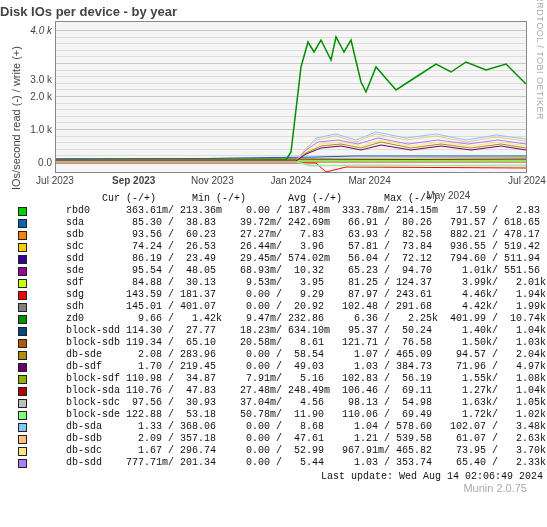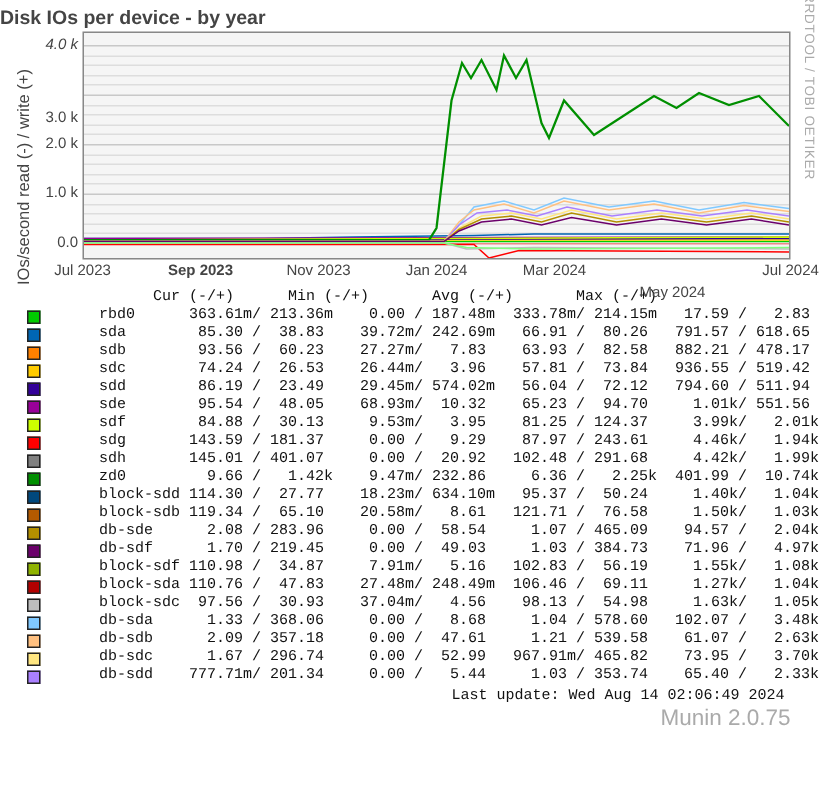--- a/index.html
+++ b/index.html
@@ -106,27 +106,27 @@
     height: 9px;
     flex-shrink: 0;
     margin-right: 4px;
     border: 1px solid #222;
     box-sizing: border-box;
   }
   .footer-line {
     font-family: "Courier New", monospace;
     font-size: 10px;
     text-align: right;
-    margin: 2px 24px 0 0;
+    margin: 2px 4px 0 0;
     color: #111;
   }
   .munin {
     text-align: right;
     margin-right: 20px;
-    font-size: 15px;
+    font-size: 11px;
     color: #aaa;
   }
 </style>
 </head>
 <body>
 
 <div class="title">Disk IOs per device - by year</div>
 <div class="side-text-right">RRDTOOL / TOBI OETIKER</div>
 <div class="side-text-left">IOs/second read (-) / write (+)</div>
 
@@ -207,20 +207,21 @@
       <div class="legend-row"><span class="swatch" style="background: rgb(255, 0, 0);"></span><span>sdg       143.59 / 181.37     0.00 /   9.29    87.97 / 243.61     4.46k/   1.94k</span></div>
       <div class="legend-row"><span class="swatch" style="background: rgb(128, 128, 128);"></span><span>sdh       145.01 / 401.07     0.00 /  20.92   102.48 / 291.68     4.42k/   1.99k</span></div>
       <div class="legend-row"><span class="swatch" style="background: rgb(0, 143, 0);"></span><span>zd0         9.66 /   1.42k    9.47m/ 232.86     6.36 /   2.25k  401.99 /  10.74k</span></div>
       <div class="legend-row"><span class="swatch" style="background: rgb(0, 72, 125);"></span><span>block-sdd 114.30 /  27.77    18.23m/ 634.10m   95.37 /  50.24     1.40k/   1.04k</span></div>
       <div class="legend-row"><span class="swatch" style="background: rgb(179, 90, 0);"></span><span>block-sdb 119.34 /  65.10    20.58m/   8.61   121.71 /  76.58     1.50k/   1.03k</span></div>
       <div class="legend-row"><span class="swatch" style="background: rgb(179, 143, 0);"></span><span>db-sde      2.08 / 283.96     0.00 /  58.54     1.07 / 465.09    94.57 /   2.04k</span></div>
       <div class="legend-row"><span class="swatch" style="background: rgb(107, 0, 107);"></span><span>db-sdf      1.70 / 219.45     0.00 /  49.03     1.03 / 384.73    71.96 /   4.97k</span></div>
       <div class="legend-row"><span class="swatch" style="background: rgb(143, 179, 0);"></span><span>block-sdf 110.98 /  34.87     7.91m/   5.16   102.83 /  56.19     1.55k/   1.08k</span></div>
       <div class="legend-row"><span class="swatch" style="background: rgb(179, 0, 0);"></span><span>block-sda 110.76 /  47.83    27.48m/ 248.49m  106.46 /  69.11     1.27k/   1.04k</span></div>
       <div class="legend-row"><span class="swatch" style="background: rgb(190, 190, 190);"></span><span>block-sdc  97.56 /  30.93    37.04m/   4.56    98.13 /  54.98     1.63k/   1.05k</span></div>
+      <div class="legend-row"><span class="swatch" style="background: rgb(128, 255, 128);"></span><span>block-sde 122.88 /  53.18    50.78m/  11.90   110.06 /  69.49     1.72k/   1.02k</span></div>
       <div class="legend-row"><span class="swatch" style="background: rgb(128, 201, 255);"></span><span>db-sda      1.33 / 368.06     0.00 /   8.68     1.04 / 578.60   102.07 /   3.48k</span></div>
       <div class="legend-row"><span class="swatch" style="background: rgb(255, 192, 128);"></span><span>db-sdb      2.09 / 357.18     0.00 /  47.61     1.21 / 539.58    61.07 /   2.63k</span></div>
       <div class="legend-row"><span class="swatch" style="background: rgb(255, 230, 128);"></span><span>db-sdc      1.67 / 296.74     0.00 /  52.99   967.91m/ 465.82    73.95 /   3.70k</span></div>
       <div class="legend-row"><span class="swatch" style="background: rgb(170, 128, 255);"></span><span>db-sdd    777.71m/ 201.34     0.00 /   5.44     1.03 / 353.74    65.40 /   2.33k</span></div>
     </div>
 </div>
 
 <div class="footer-line">Last update: Wed Aug 14 02:06:49 2024</div>
 <div class="munin">Munin 2.0.75</div>
 

